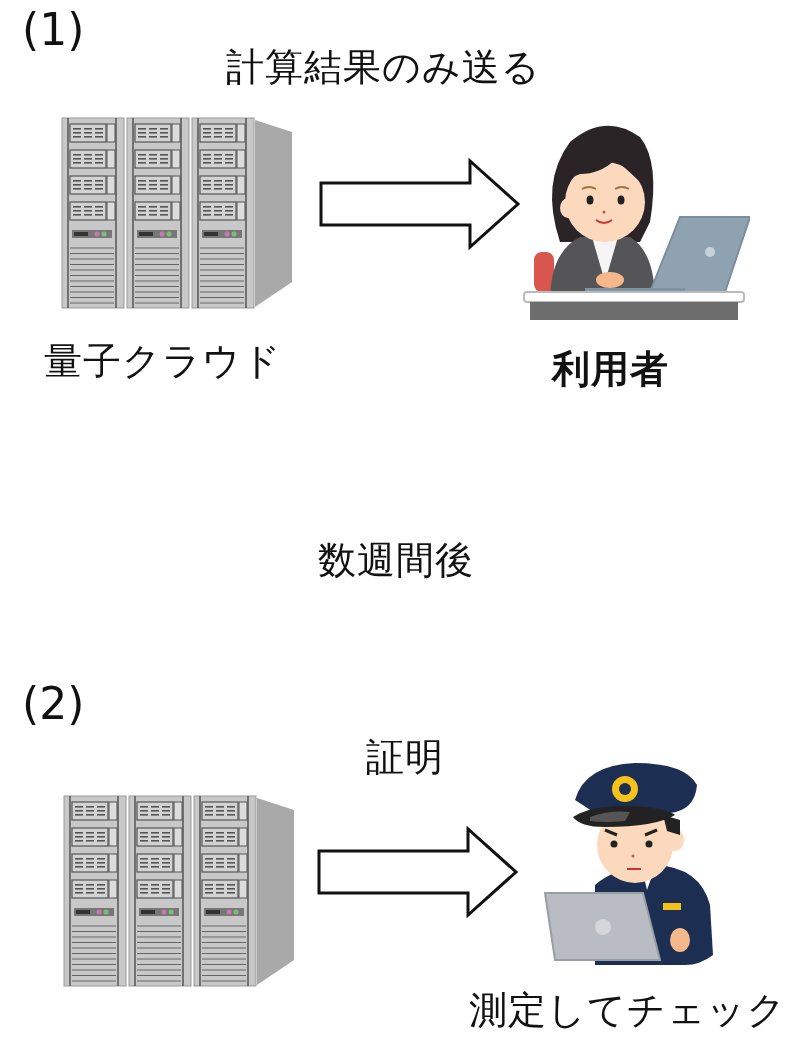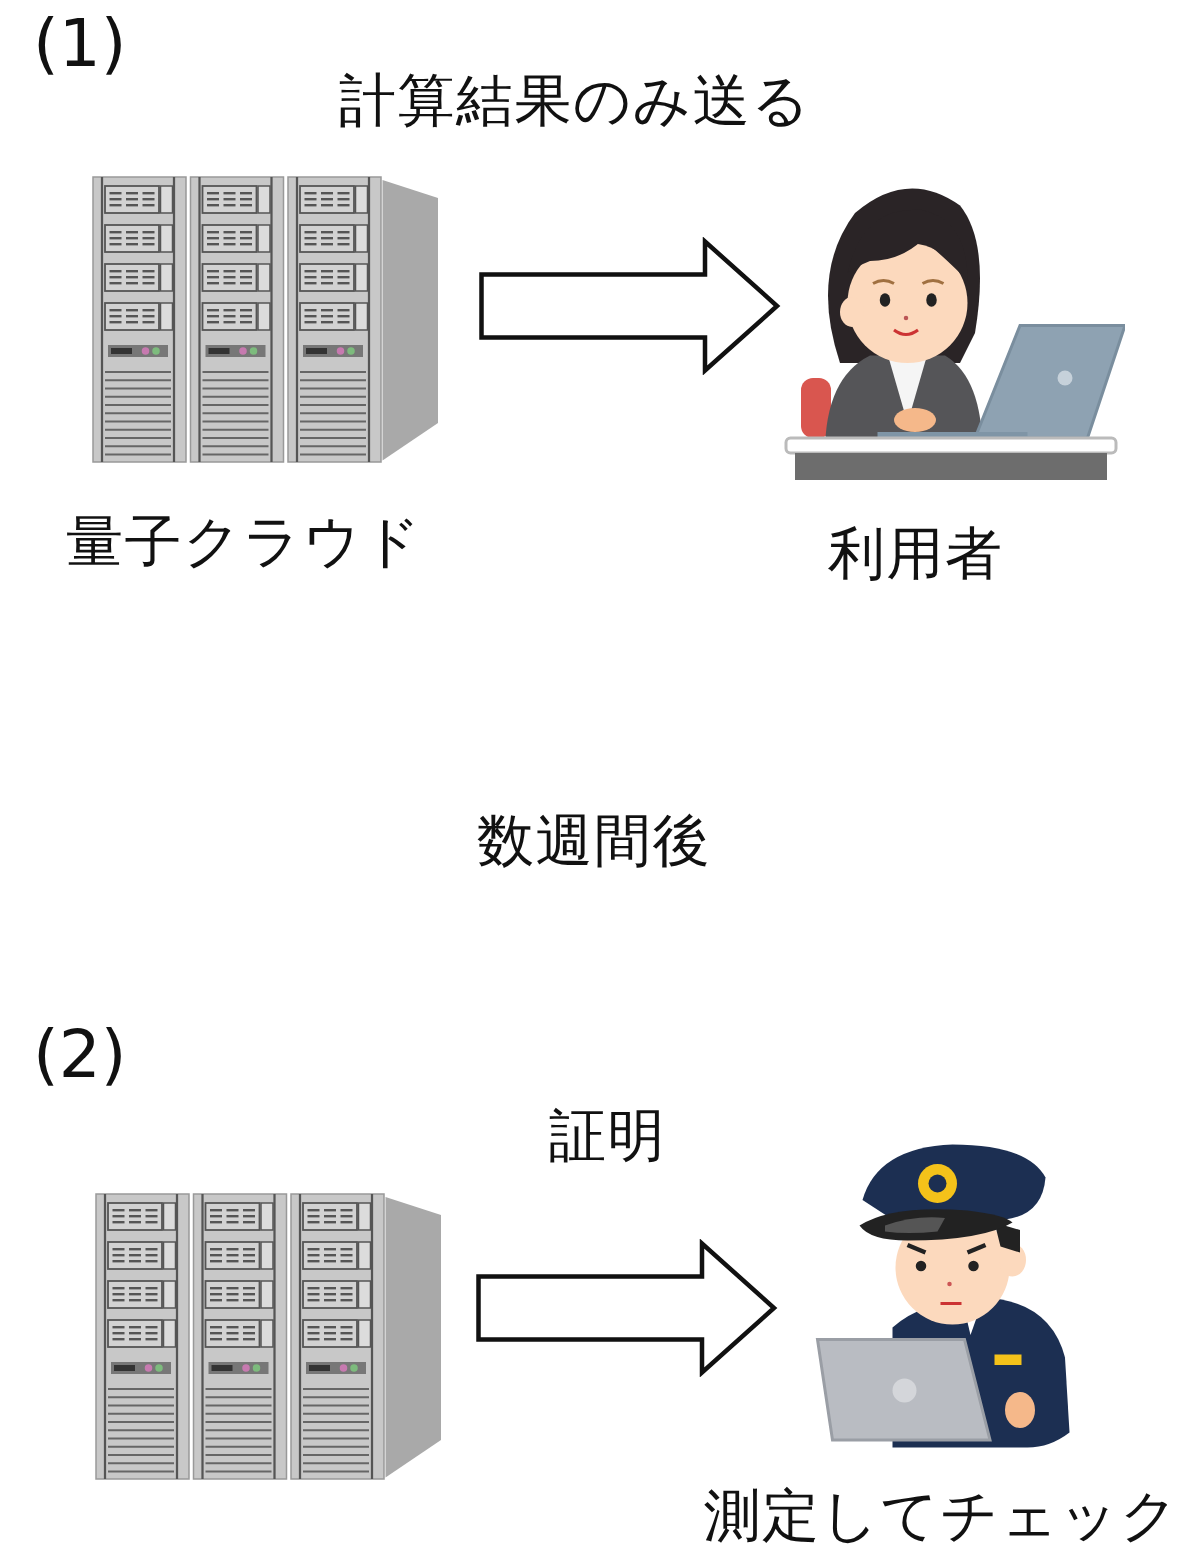--- a/index.html
+++ b/index.html
@@ -247,21 +247,21 @@
     <polygon points="130,180 160,105 230,105 205,180" fill="#8ea2b2" stroke="#7a8e9e" stroke-width="2"></polygon>
     <circle cx="190" cy="140" r="5" fill="#c6d1da"></circle>
     <rect x="65" y="176" width="100" height="6" fill="#7f95a6"></rect>
 
     <rect x="4" y="180" width="220" height="10" rx="3" fill="#ffffff" stroke="#bbb" stroke-width="2"></rect>
     <rect x="10" y="190" width="208" height="18" fill="#6d6d6d"></rect>
   </svg>
 </div>
 
 <div class="abs label" style="left:44px; top:336px;">量子クラウド</div>
-<div class="abs label" style="left:552px; top:344px;">利用者</div>
+<div class="abs label" style="left:552px; top:344px;font-weight:bold;">利用者</div>
 
 <div class="abs label" style="left:318px; top:535px;text-align:center;">数週間後</div>
 
 <div class="abs num" style="left:22px; top:678px;">(2)</div>
 <div class="abs label" style="left:366px; top:732px;">証明</div>
 
 <div class="abs" style="left:62px; top:790px;">
   <svg width="240" height="200" viewBox="0 0 240 200" class="server-svg">
       <polygon points="195,8 232,20 232,170 195,195" fill="#a9a9a9"></polygon>
       <g>

